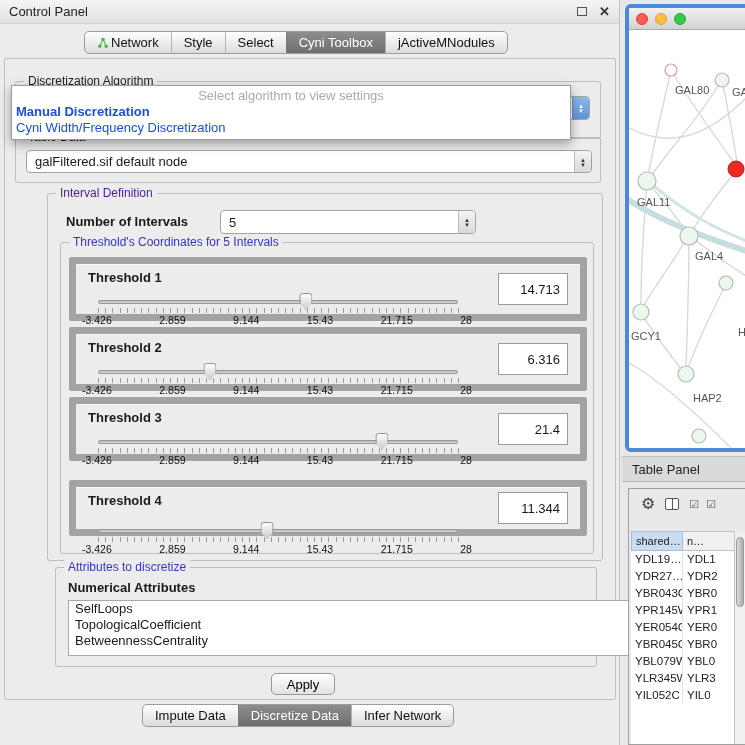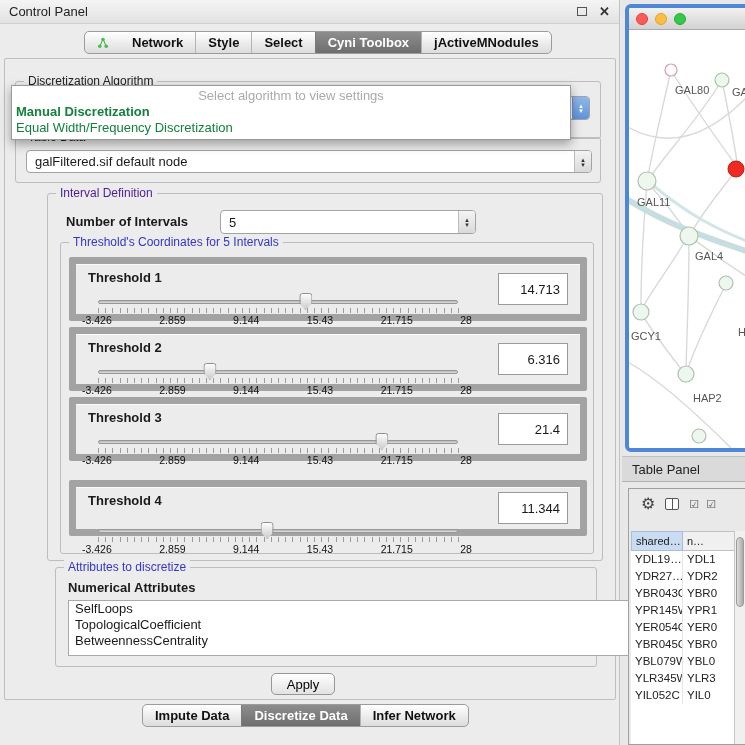--- a/index.html
+++ b/index.html
@@ -9,39 +9,39 @@
   
   .ctrl { position:absolute; left:0; top:0; width:620px; height:745px; background:#ECECEC; border-right:1px solid #c2c2c2; }
   .titlebar { position:absolute; top:0; left:0; right:0; height:24px; background:linear-gradient(#f4f4f4,#e2e2e2); border-bottom:1px solid #cfcfcf; display:flex; align-items:center; padding:0 9px; }
   .titlebar .title { flex:1; font-size:13px; color:#222; }
   .floatbox { width:10px; height:9px; border:1.5px solid #555; display:inline-block; margin-right:12px; }
   .closex { font-size:13px; font-weight:bold; color:#333; line-height:1; }
 
   .tabbar { position:absolute; display:inline-flex; border:1px solid #9c9c9c; border-radius:5px; overflow:hidden; background:linear-gradient(#ffffff,#dcdcdc); height:23px; align-items:stretch; font-size:13px; }
   .tabbar.top { top:31px; left:84px; }
   .tabbar.bottom { top:704px; left:142px; }
-  .tab { display:flex; align-items:center; padding:4px 12px; border-left:1px solid #b3b3b3; color:#111; gap:23px; white-space:nowrap;font-weight:bold; }
+  .tab { display:flex; align-items:center; padding:4px 12px; border-left:1px solid #b3b3b3; color:#111; gap:2px; white-space:nowrap; }
   .tab:first-child { border-left:none; }
   .tab.active { background:linear-gradient(#8d8d8d,#6e6e6e); color:#fff; border-left-color:#7a7a7a; }
 
   .frame { position:absolute; left:4px; top:58px; width:612px; height:642px; border:1px solid #bfbfbf; border-radius:2px; background:#ECECEC; }
 
   .group { position:absolute; border:1px solid #bdbdbd; border-radius:3px; }
   .legend { position:absolute; top:-8px; left:8px; background:#ECECEC; padding:0 4px; font-size:12px; color:#222; white-space:nowrap; }
   .legend.green { color:#4c1d95; }
   .legend.blue { color:#3535C9; }
 
   .combo { position:absolute; background:#fff; border:1px solid #a3a3a3; border-radius:4px; display:flex; align-items:center; padding-left:8px; font-size:13px; overflow:hidden; }
   .combo .cval { flex:1; white-space:nowrap; overflow:hidden; }
   .stepper { width:17px; align-self:stretch; display:flex; flex-direction:column; align-items:center; justify-content:center; border-left:1px solid #bcbcbc; background:linear-gradient(#f4f4f4,#d9d9d9); font-size:7px; line-height:5px; color:#333; }
   .stepper.blue { background:linear-gradient(#8fb8ec,#5f93d8); color:#fff; border-left-color:#6b96cf; }
 
   .popup { position:absolute; left:6px; top:26px; width:560px; background:#fff; border:1px solid #9a9a9a; box-shadow:0 4px 10px rgba(0,0,0,0.35); z-index:60; padding:2px 0 3px 0; }
   .popup .ph { text-align:center; color:#aaa; font-size:13px; line-height:16px; }
-  .popup .opt { padding-left:4px; font-size:13px; line-height:16px; color:#15803d; }
+  .popup .opt { padding-left:4px; font-size:13px; line-height:16px; color:#1d4ed8; }
   .popup .opt.bold { font-weight:bold; }
 
   .thr { position:absolute; left:8px; width:518px; border:7px solid #a3a3a3; border-radius:2px; background:#ECECEC; box-shadow:inset 0 1px 0 #fafafa; }
   .thr-label { position:absolute; left:12px; top:6px; font-weight:bold; font-size:13px; }
   .track { position:absolute; left:22px; top:36px; width:360px; height:4px; background:linear-gradient(#b5b5b5,#dedede); border:1px solid #979797; border-radius:2px; }
   .thumb { position:absolute; top:-8px; width:13px; height:17px; transform:translateX(-50%); background:linear-gradient(#fdfdfd,#cccccc); border:1px solid #8f8f8f; border-radius:3px 3px 0 0; clip-path:polygon(0 0,100% 0,100% 60%,50% 100%,0 60%); }
   .ticks { position:absolute; left:22px; top:44px; width:361px; height:5px; background:repeating-linear-gradient(90deg,#9a9a9a 0 1px,transparent 1px 7.2px); }
   .scale { position:absolute; left:6px; top:50px; width:390px; display:flex; justify-content:space-between; font-size:10.5px; color:#111; }
   .valbox { position:absolute; right:12px; top:50%; transform:translateY(-50%); width:70px; height:32px; background:#fff; border:1px solid #9a9a9a; display:flex; align-items:center; justify-content:flex-end; padding:0 7px; font-size:13px; }
 
@@ -133,21 +133,21 @@
         <span class="stepper blue">
             <span>▴</span>
             <span>▾</span>
           </span>
       </div>
     </div>
 
     <div class="popup">
       <div class="ph">Select algorithm to view settings</div>
       <div class="opt bold">Manual Discretization</div>
-      <div class="opt">Equal Width/Frequency Discretization</div>
+      <div class="opt">Cyni Width/Frequency Discretization</div>
     </div>
 
     <div class="group" style="left:10px; top:78px; width:586px; height:46px;">
       <span class="legend">Table Data</span>
       <div class="combo" style="left:10px; top:12px; width:566px; height:23px;">
         <span class="cval">galFiltered.sif default node</span>
         <span class="stepper">
             <span>▴</span>
             <span>▾</span>
           </span>

